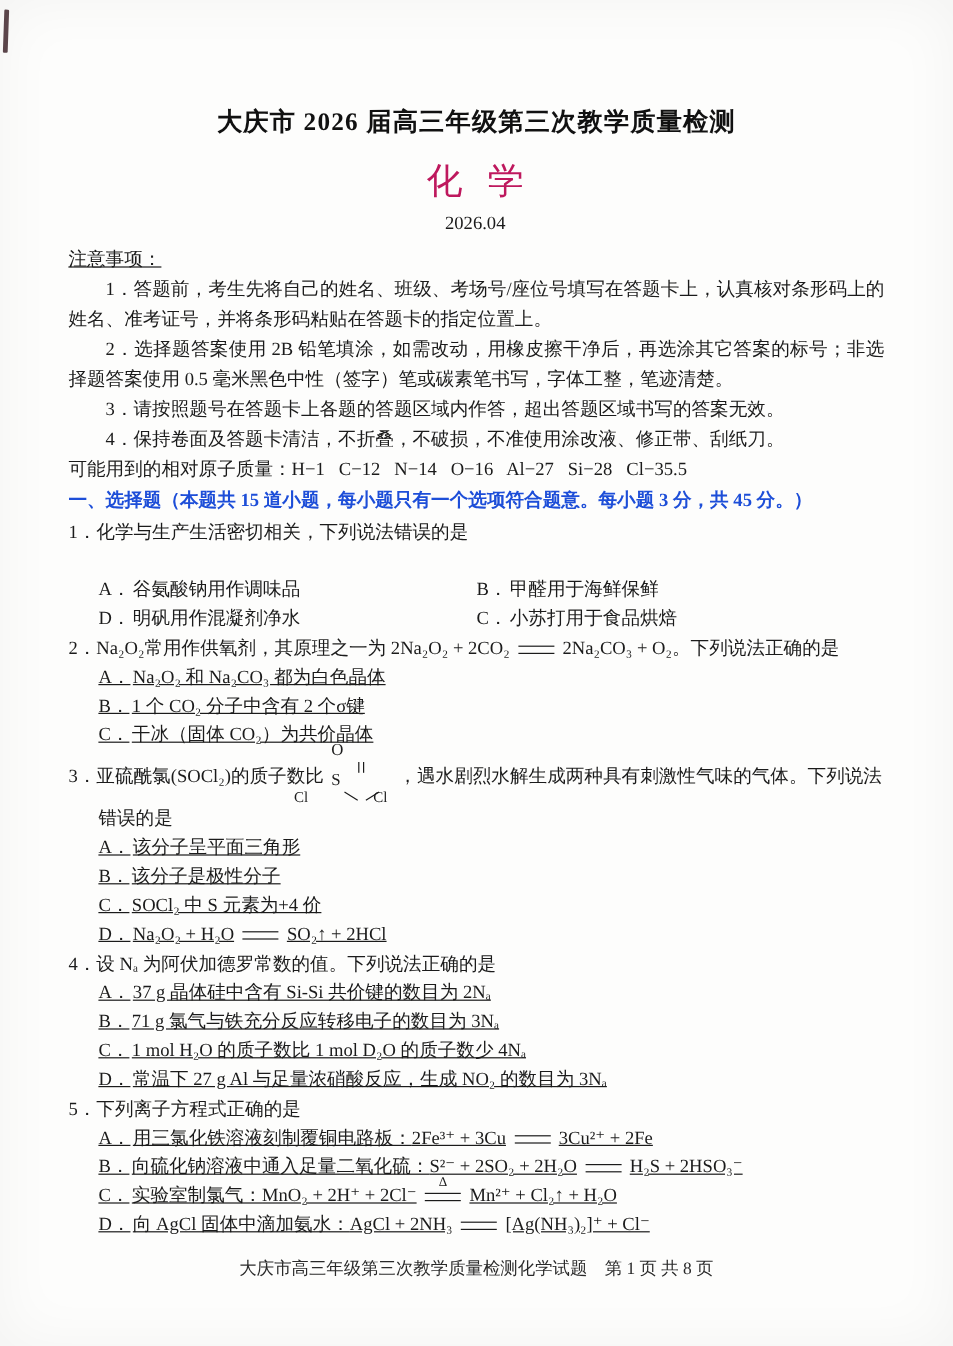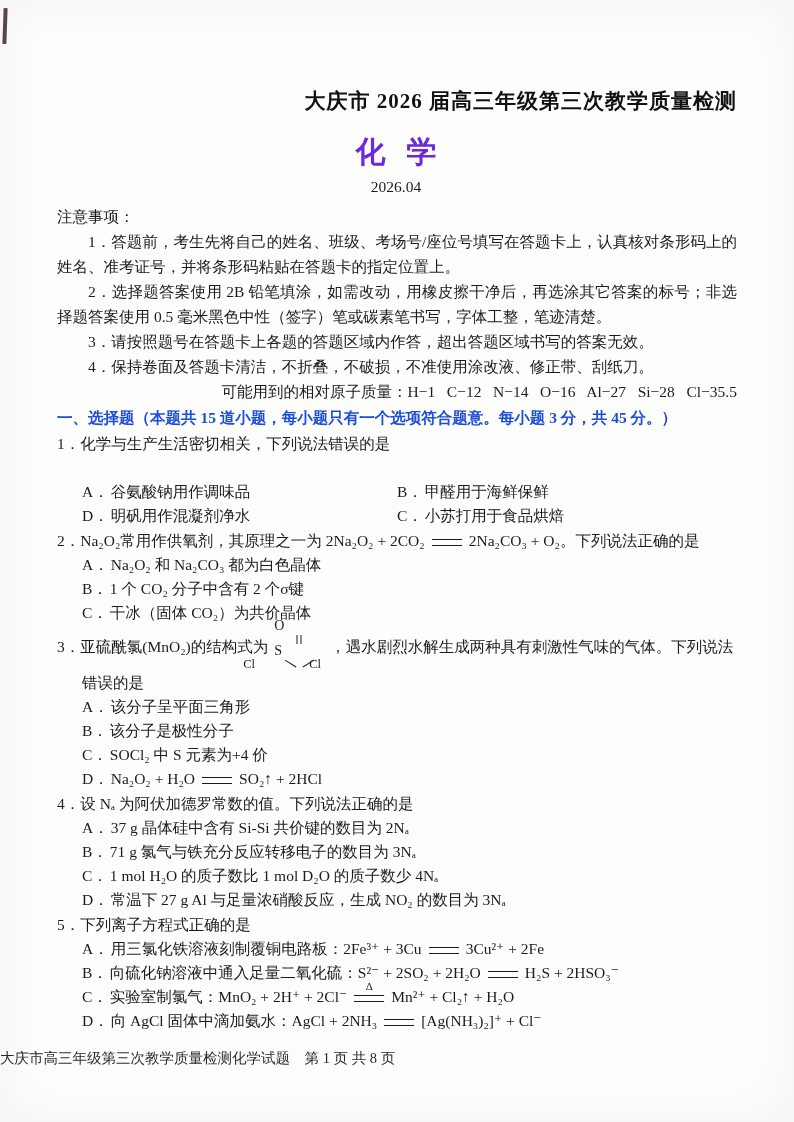--- a/index.html
+++ b/index.html
@@ -15,37 +15,37 @@
     color:#1b1b1b;
     font-size:15.5px;
     box-sizing:border-box;
     padding:86px 57px 0 57px;
   }
   .scan-tick{
     position:absolute;left:3px;top:8px;width:4px;height:36px;
     background:#3f262b;border-radius:1px;transform:rotate(2deg);opacity:.85;
   }
   h1.title{
-    margin:0 0 16px 0;text-align:right;
+    margin:0 0 16px 0;text-align:center;
     font-size:21px;font-weight:bold;letter-spacing:1px;line-height:30px;color:#111;
   }
   h2.subject{
     margin:0 0 4px 0;text-align:center;
-    font-size:30px;font-weight:bold;letter-spacing:2px;line-height:40px;color:#6d28d9;
+    font-size:30px;font-weight:normal;letter-spacing:2px;line-height:40px;color:#be185d;
     white-space:pre;
   }
   .date{ text-align:center;line-height:22px;margin-bottom:6px;padding-right:2px; }
   p{margin:0;}
-  .line{ line-height:25px; }
+  .line{ line-height:25px;text-decoration:underline; }
   .notice-item{ line-height:25px;text-indent:2em;text-align:justify; }
-  .masses{ line-height:26px;white-space:pre-wrap;text-align:right; }
+  .masses{ line-height:26px;white-space:pre-wrap; }
   .section-head{ line-height:26px;font-weight:bold;color:#1d4ed8; }
   .qline{ line-height:25px;padding-left:25px;text-indent:-25px;text-align:justify; }
   .qcont{ line-height:24px;padding-left:25px; }
-  .opt-line{ line-height:24px;padding-left:25px; }
+  .opt-line{ line-height:24px;padding-left:25px;text-decoration:underline; }
   .opt-grid{
     display:grid;grid-template-columns:315px 1fr;
     padding-left:25px;
     margin-top:24px;
   }
   .opt-grid .opt{ line-height:24px; }
   .olabel{ margin-right:2px; }
   .nowrap{ white-space:nowrap; }
   .dbleq{
     display:inline-block;width:30px;height:7px;box-sizing:border-box;
@@ -62,21 +62,21 @@
   }
   .struct .a-o{position:absolute;left:50%;transform:translateX(-50%);top:-6px;font-size:14px;line-height:1;}
   .struct .dbond{position:absolute;left:50%;transform:translateX(-50%);top:10px;width:5px;height:9px;box-sizing:border-box;border-left:1.3px solid #1b1b1b;border-right:1.3px solid #1b1b1b;}
   .struct .a-s{position:absolute;left:50%;transform:translateX(-50%);top:19px;font-size:14px;line-height:1;}
   .struct .bond-l{position:absolute;left:13px;top:38px;width:13px;height:1.3px;background:#1b1b1b;transform:rotate(32deg);}
   .struct .bond-r{position:absolute;left:31px;top:38px;width:13px;height:1.3px;background:#1b1b1b;transform:rotate(-32deg);}
   .struct .a-cll{position:absolute;left:-3px;top:33px;font-size:12.5px;line-height:1;}
   .struct .a-clr{position:absolute;right:-7px;top:33px;font-size:12.5px;line-height:1;}
   .footer{
     position:absolute;left:0;right:0;bottom:54px;
-    font-size:14.5px;color:#2a2a2a;line-height:20px;
+    text-align:center;font-size:14.5px;color:#2a2a2a;line-height:20px;
   }
   .q{ margin:0; }
 </style>
 </head>
 <body>
 
 <div class="page">
   <div class="scan-tick"></div>
 
   <h1 class="title">大庆市 2026 届高三年级第三次教学质量检测</h1>
@@ -105,21 +105,21 @@
   </div>
 
   <div class="q">
     <p class="qline nowrap"><span>2．</span><span>Na₂O₂常用作供氧剂，其原理之一为 </span><span>2Na₂O₂ + 2CO₂</span><span class="dbleq"></span><span>2Na₂CO₃ + O₂</span><span>。下列说法正确的是</span></p>
     <p class="opt-line"><span class="olabel">A．</span><span>Na₂O₂ 和 Na₂CO₃ 都为白色晶体</span></p>
     <p class="opt-line"><span class="olabel">B．</span><span>1 个 CO₂ 分子中含有 2 个σ键</span></p>
     <p class="opt-line"><span class="olabel">C．</span><span>干冰（固体 CO₂）为共价晶体</span></p>
   </div>
 
   <div class="q">
-    <p class="qline"><span>3．</span><span>亚硫酰氯(MnO₂)的结构式为</span><span class="struct"><span class="a-o">O</span><span class="dbond"></span><span class="a-s">S</span><span class="bond-l"></span><span class="bond-r"></span><span class="a-cll">Cl</span><span class="a-clr">Cl</span></span><span>，遇水剧烈水解生成两种具有刺激性气味的气体。下列说法</span></p>
+    <p class="qline"><span>3．</span><span>亚硫酰氯(SOCl₂)的质子数比</span><span class="struct"><span class="a-o">O</span><span class="dbond"></span><span class="a-s">S</span><span class="bond-l"></span><span class="bond-r"></span><span class="a-cll">Cl</span><span class="a-clr">Cl</span></span><span>，遇水剧烈水解生成两种具有刺激性气味的气体。下列说法</span></p>
     <p class="qcont">错误的是</p>
     <p class="opt-line"><span class="olabel">A．</span><span>该分子呈平面三角形</span></p>
     <p class="opt-line"><span class="olabel">B．</span><span>该分子是极性分子</span></p>
     <p class="opt-line"><span class="olabel">C．</span><span>SOCl₂ 中 S 元素为+4 价</span></p>
     <p class="opt-line"><span class="olabel">D．</span><span>Na₂O₂ + H₂O</span><span class="dbleq"></span><span>SO₂↑ + 2HCl</span></p>
   </div>
 
   <div class="q">
     <p class="qline"><span>4．</span><span>设 Nₐ 为阿伏加德罗常数的值。下列说法正确的是</span></p>
     <p class="opt-line"><span class="olabel">A．</span><span>37 g 晶体硅中含有 Si-Si 共价键的数目为 2Nₐ</span></p>

